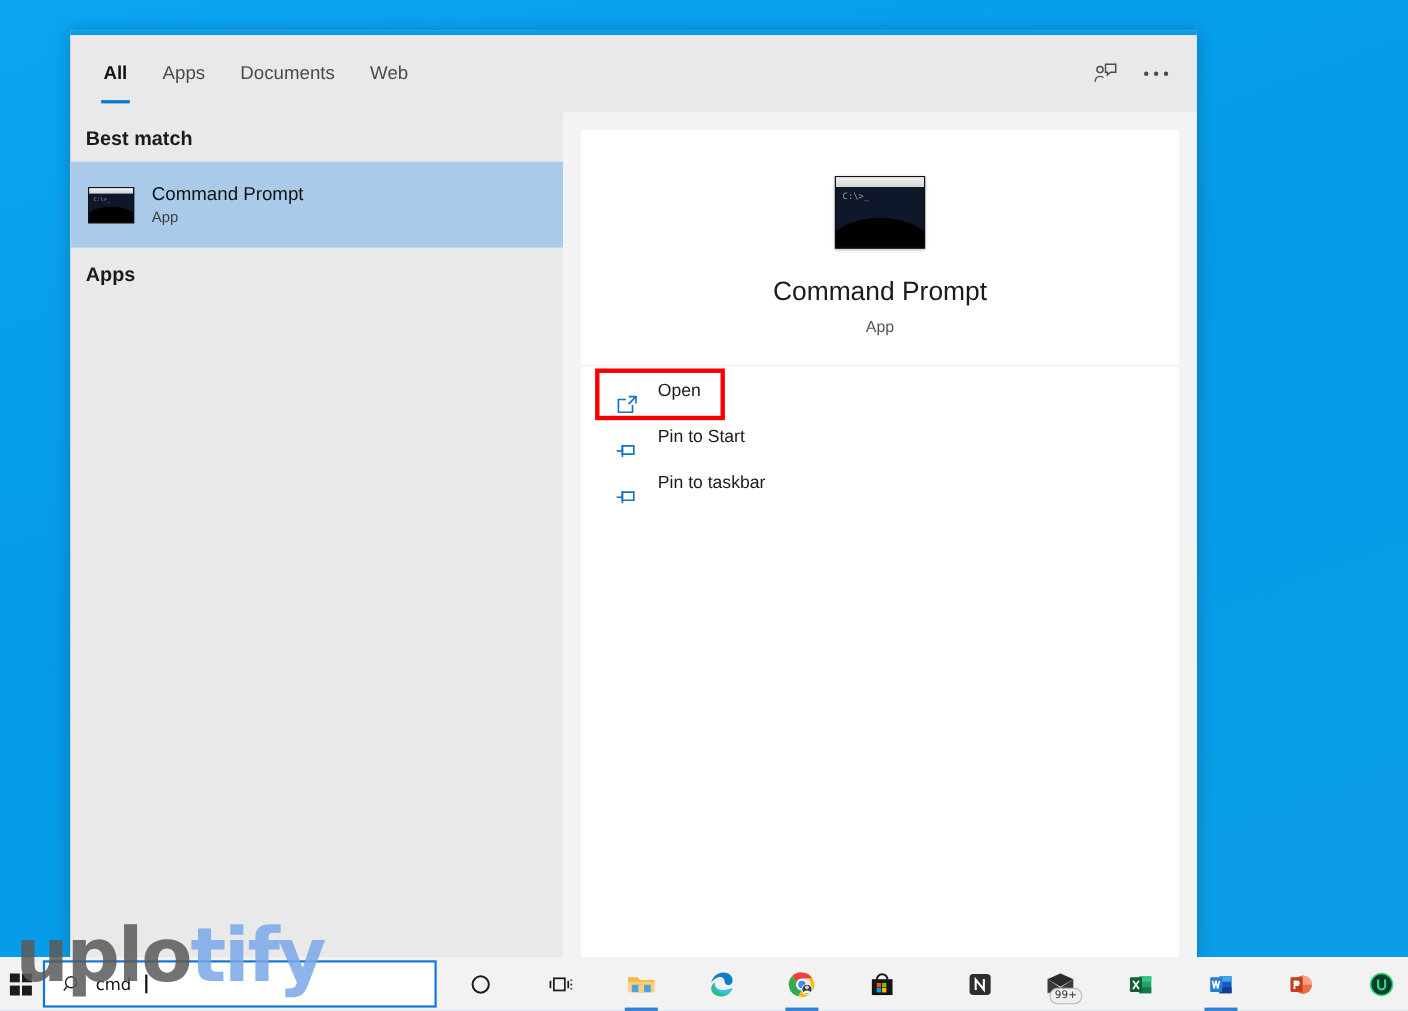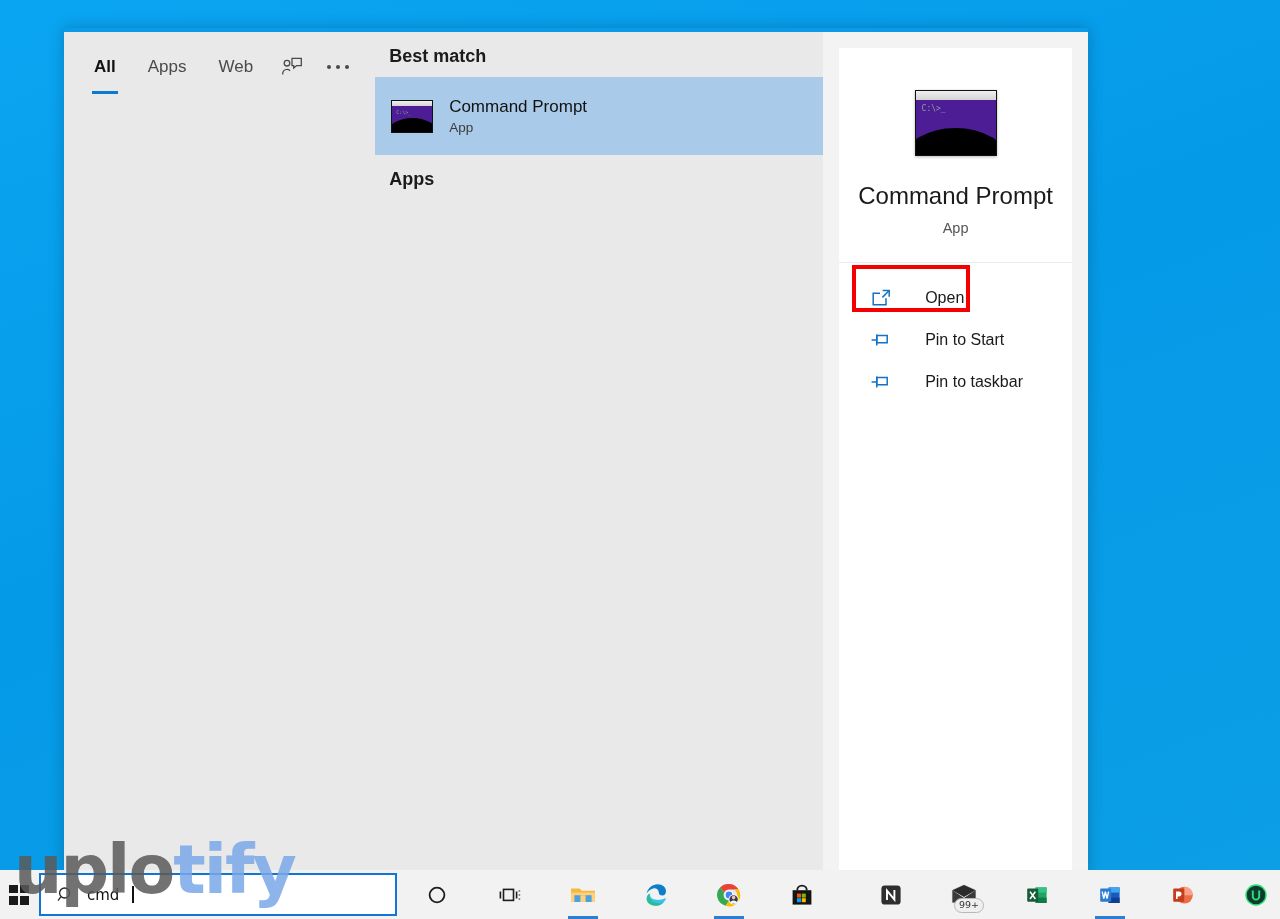--- a/index.html
+++ b/index.html
@@ -23,21 +23,21 @@
   }
   #watermark .wm-a { color:#5a5a5a; opacity:.85; }
   #watermark .wm-b { color:#7aa8e8; opacity:.85; }
 
   
   #flyout {
     position:absolute; left:64px; top:28px;
     width:1024px; height:846px;
     background:#e9e9e9;
     border-top:4px solid #0a9ae8;
-    display:flex; 
+    display:flex; flex-direction:column;
     box-shadow:0 0 14px rgba(0,0,0,.22);
     z-index:20;
   }
 
   
   #tabbar {
     height:70px; background:#e9e9e9;
     display:flex; align-items:center; position:relative;
     flex:0 0 70px; padding:0 14px 0 0;
   }
@@ -77,21 +77,21 @@
     font-size:18px; font-weight:bold; color:#1b1b1b;
     padding:14px 0 10px 14px;
   }
   #best-match-row {
     display:flex; align-items:center; gap:16px;
     height:78px; padding-left:16px;
     background:#a9cae9; cursor:default;
   }
   .cmd-tile {
     width:42px; height:33px; position:relative;
-    background:#4c1d95; border:1px solid #111; flex:0 0 42px;
+    background:#0f172a; border:1px solid #111; flex:0 0 42px;
     overflow:hidden;
   }
   .cmd-tile .bar {
     position:absolute; left:0; right:0; top:0; height:5px;
     background:linear-gradient(#f0f0f0,#d4d4d4);
   }
   .cmd-tile .curve {
     position:absolute; left:-14%; bottom:-58%;
     width:128%; height:100%; border-radius:50%;
     background:#000;
@@ -123,21 +123,21 @@
     width:82px; height:66px; flex:none;
     box-shadow:0 1px 3px rgba(0,0,0,.28);
   }
   .cmd-tile.big .bar { height:9px; }
   .cmd-tile.big .prompt { font-size:8px; left:6px; top:13px; }
   #preview-title { font-size:24px; color:#1a1a1a; margin-top:26px; }
   #preview-sub { font-size:14.5px; color:#555; margin-top:10px; }
 
   #actions { padding:14px 0 0 0; }
   .action {
-    display:flex; align-items:center; gap:32px;
+    display:flex; gap:16px;
     height:42px; padding-left:30px; cursor:default;
     position:relative;
   }
   .action .label { font-size:16px; color:#1a1a1a; }
   .act-ico { width:24px; flex:0 0 24px; display:flex;
              align-items:center; justify-content:center; }
   .highlight-box {
     position:absolute; border:4px solid #f50000;
     left:13px; top:-12px; width:118px; height:47px;
     pointer-events:none;
@@ -194,20 +194,23 @@
 </div>
 
 <div id="flyout">
 
   <div id="tabbar">
     <div class="tab active">
       <span>All</span>
     </div>
     <div class="tab">
       <span>Apps</span>
+    </div>
+    <div class="tab">
+      <span>Documents</span>
     </div>
     <div class="tab">
       <span>Web</span>
     </div>
 
     <div class="spacer"></div>
 
     <div class="hdr-icon">
       <svg width="24" height="24" viewBox="0 0 24 24" fill="none" stroke="#4a4a4a" stroke-width="1.3">
         <circle cx="7" cy="8.2" r="2.8"></circle>

